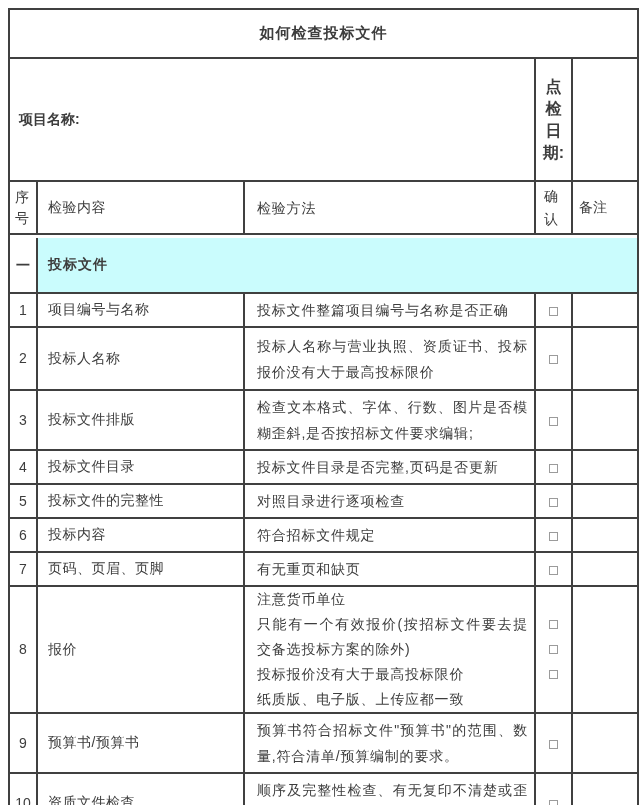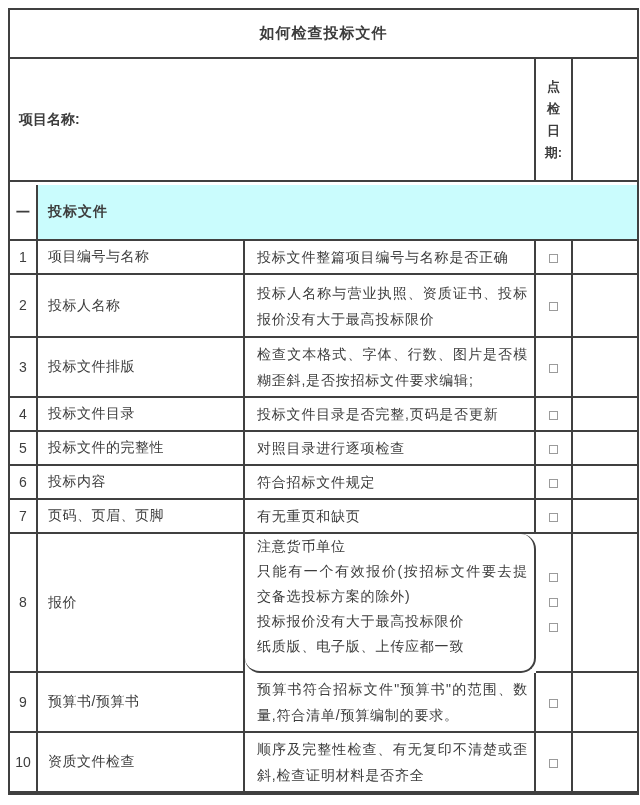--- a/index.html
+++ b/index.html
@@ -62,21 +62,21 @@
     font-size: 14px;
   }
   .date-cell { padding: 0; }
   .vertical-text {
     width: 100%;
     height: 100%;
     display: flex;
     align-items: center;
     justify-content: center;
     font-weight: bold;
-    font-size: 13px;
+    font-size: 16px;
     line-height: 22px;
     word-break: break-all;
     text-align: center;
     padding: 4px 10px;
   }
   .header-row td { text-align: left; }
   .col-no {
     text-align: center;
     padding: 2px 5px;
     word-break: break-all;
@@ -86,21 +86,21 @@
     padding: 3px 8px 3px 10px;
     letter-spacing: 0.5px;
     line-height: 1.8;
   }
   .col-method {
     padding: 3px 6px 3px 12px;
     letter-spacing: 0.8px;
     line-height: 26px;
     text-align: justify;
   }
-  .r8 .col-method { line-height: 25px; padding-top: 0; padding-bottom: 12px; border-radius: 15px; }
+  .r8 .col-method { line-height: 25px; padding-top: 0; padding-bottom: 0; }
   .col-confirm { padding: 0; text-align: center; }
   .col-remark { padding: 2px 6px; }
   .header-confirm { text-align: center; padding: 2px 8px; word-break: break-all; line-height: 1.6; }
   .header-remark  { text-align: center; padding: 2px 6px; }
 
   .spacer-row td {
     border: none;
     height: 3px;
     padding: 0;
     background: #ffffff;
@@ -149,20 +149,27 @@
     </tr>
 
     <tr class="project-row">
       <td colspan="3" class="project-cell">项目名称:</td>
       <td class="date-cell">
         <div class="vertical-text">点检日期:</div>
       </td>
       <td class="col-remark"></td>
     </tr>
 
+    <tr class="header-row">
+      <td class="col-no">序号</td>
+      <td class="col-content">检验内容</td>
+      <td class="col-method">检验方法</td>
+      <td class="header-confirm">确认</td>
+      <td class="header-remark">备注</td>
+    </tr>
 
     <tr class="spacer-row">
       <td colspan="5"></td>
     </tr>
 
     <tr class="section-row">
       <td class="col-no section-no">一</td>
       <td colspan="4" class="section-label">投标文件</td>
     </tr>
 

